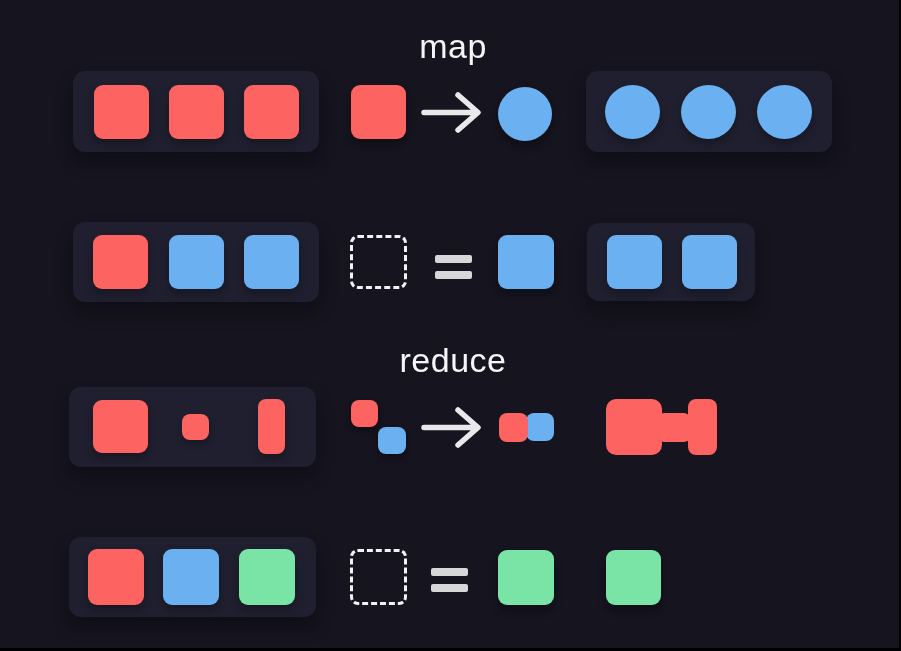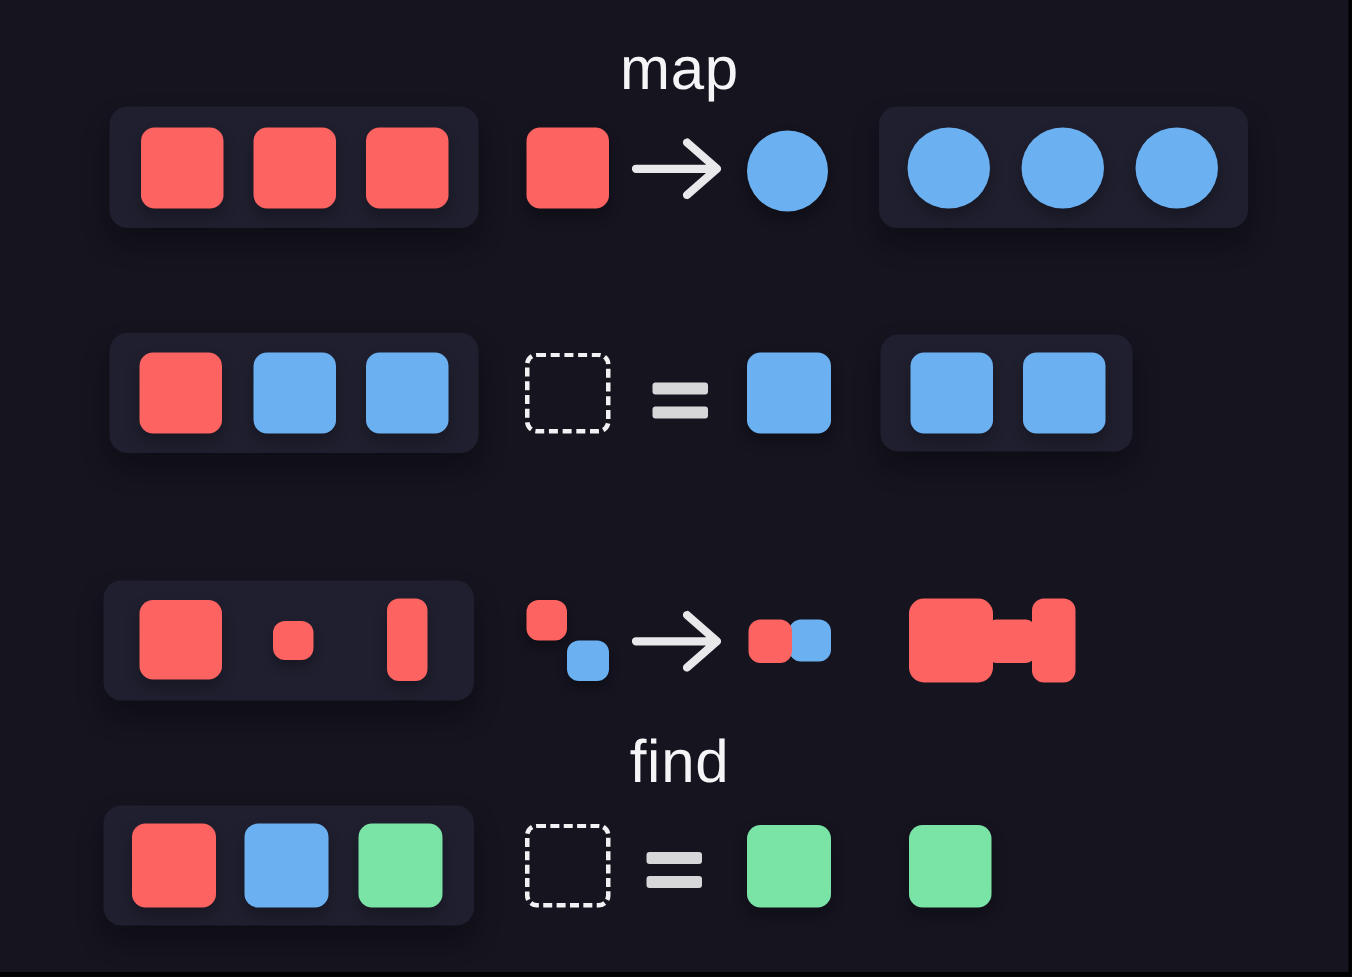--- a/index.html
+++ b/index.html
@@ -14,21 +14,21 @@
   *{margin:0;padding:0;box-sizing:border-box;}
   html,body{width:901px;height:651px;background:#000;overflow:hidden;}
   body{font-family:"Liberation Sans","DejaVu Sans",sans-serif;}
   .stage{
     position:relative;width:899px;height:648px;
     background:var(--background);
   }
   .label{
     position:absolute;left:303px;width:300px;height:48px;
     text-align:center;color:var(--text);
-    font-size:40px;font-weight:400;line-height:44px;letter-spacing:.5px;
+    font-size:34px;font-weight:400;line-height:44px;letter-spacing:.5px;
   }
   .panel{
     position:absolute;background:var(--panel);border-radius:12px;
     box-shadow:0 10px 18px rgba(0,0,0,.30);
   }
   .shape{position:absolute;}
   .red{background:var(--red);}
   .blue{background:var(--blue);}
   .green{background:var(--green);}
   .sq{border-radius:9px;box-shadow:0 5px 9px rgba(0,0,0,.28);}
@@ -88,20 +88,21 @@
     <div class="bar"></div>
   </div>
 
   <div class="shape sq blue" style="left:498px;top:235px;width:56px;height:54px"></div>
 
   <div class="panel" style="left:587px;top:223px;width:168px;height:78px">
     <div class="shape sq blue" style="left:20px;top:12px;width:55px;height:54px"></div>
     <div class="shape sq blue" style="left:95px;top:12px;width:55px;height:54px"></div>
   </div>
 
+  <div class="label" style="top:338px">reduce</div>
 
   <div class="panel" style="left:69px;top:387px;width:247px;height:80px">
     <div class="shape sq red" style="left:24px;top:13px;width:55px;height:53px"></div>
     <div class="shape sq-sm red" style="left:113px;top:27px;width:27px;height:26px"></div>
     <div class="shape rect-tall red" style="left:189px;top:12px;width:27px;height:55px"></div>
   </div>
 
   <div class="shape sq-sm red" style="left:351px;top:400px;width:27px;height:27px"></div>
   <div class="shape sq-sm blue" style="left:378px;top:427px;width:28px;height:27px"></div>
 
@@ -111,21 +112,20 @@
 
   <div class="shape sq-sm blue noshadow" style="left:526px;top:413px;width:28px;height:28px;z-index:1"></div>
   <div class="shape sq-sm red noshadow" style="left:499px;top:413px;width:29px;height:29px;z-index:2"></div>
 
   <div class="combined">
     <div class="piece" style="left:606px;top:399px;width:56px;height:56px;border-radius:10px"></div>
     <div class="piece" style="left:658px;top:413px;width:32px;height:29px;border-radius:6px"></div>
     <div class="piece" style="left:688px;top:399px;width:29px;height:56px;border-radius:8px"></div>
   </div>
 
-  <div class="label" style="top:486px">find</div>
 
   <div class="panel" style="left:69px;top:537px;width:247px;height:80px">
     <div class="shape sq red" style="left:19px;top:12px;width:56px;height:56px"></div>
     <div class="shape sq blue" style="left:94px;top:12px;width:56px;height:56px"></div>
     <div class="shape sq green" style="left:170px;top:12px;width:56px;height:56px"></div>
   </div>
 
   <div class="shape dashed" style="left:350px;top:549px;width:57px;height:56px"></div>
 
   <div class="equals" style="left:431px;top:568px">

